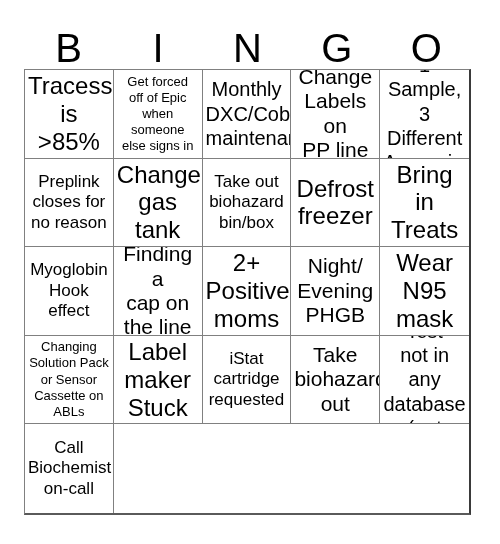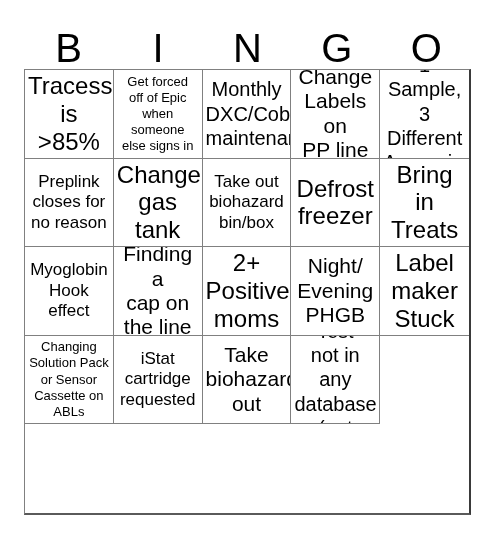--- a/index.html
+++ b/index.html
@@ -177,42 +177,52 @@
         <span class="cell-text">2+
 Positive
 moms</span>
       </div>
       <div class="bingo-cell size-lg">
         <span class="cell-text">Night/
 Evening
 PHGB</span>
       </div>
       <div class="bingo-cell size-xl">
-        <span class="cell-text">Label
-maker
-Stuck</span>
+        <span class="cell-text">Wear
+N95
+mask</span>
       </div>
       <div class="bingo-cell size-xs">
         <span class="cell-text">Changing
 Solution Pack
 or Sensor
 Cassette on
 ABLs</span>
       </div>
+      <div class="bingo-cell size-xl">
+        <span class="cell-text">Label
+maker
+Stuck</span>
+      </div>
       <div class="bingo-cell size-md">
         <span class="cell-text">iStat
 cartridge
 requested</span>
       </div>
       <div class="bingo-cell size-lg">
         <span class="cell-text">Take
 biohazard
 out</span>
       </div>
       <div class="bingo-cell size-sm">
         <span class="cell-text">CROT Test
 not in any
 database
 (not MISC)</span>
       </div>
+      <div class="bingo-cell size-md">
+        <span class="cell-text">Call
+Biochemist
+on-call</span>
+      </div>
     </div>
 
 </div>
 
 </body></html>

